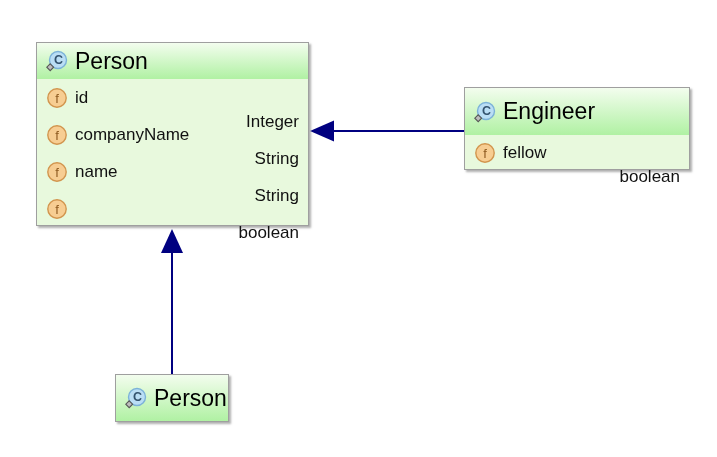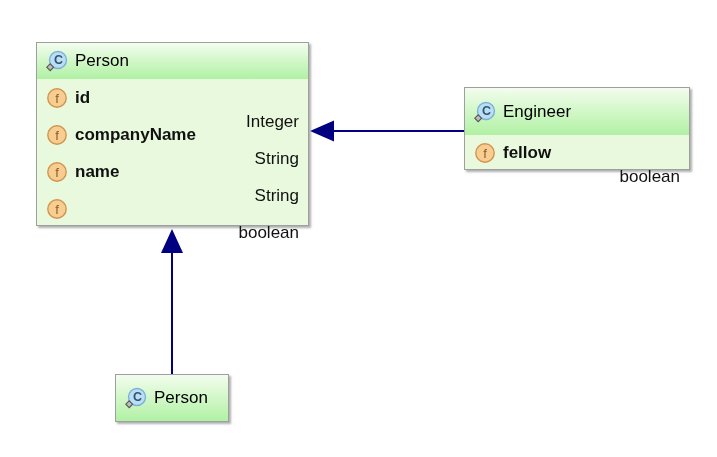--- a/index.html
+++ b/index.html
@@ -22,28 +22,28 @@
     background:var(--body-background,#e8f9dd);
     box-shadow:2px 2px 2px rgba(110,110,110,0.55);
   }
   .uml-header {
     display:flex; align-items:center; gap:7px;
     padding:0 9px;
     background:linear-gradient(to bottom,
       var(--header-gradient-top,#f3fdee),
       var(--header-gradient-bottom,#b0f1a3));
   }
-  .uml-title { font-size:17px; color:#000; white-space:nowrap; }
+  .uml-title { font-size:23px; color:#000; white-space:nowrap; }
 
   .uml-body .field-row {
     display:flex; align-items:center; gap:7px;
     padding:0 9px;
     font-size:17px;
   }
-  .field-name { white-space:nowrap;font-weight:bold; }
+  .field-name { white-space:nowrap; }
   .field-type { margin-left:auto; white-space:nowrap;margin-top:48px; }
 
   .icon { display:inline-flex; flex-shrink:0; width:22px; height:22px; }
   .class-icon circle { fill:var(--class-icon-fill,#badef5); stroke:var(--class-icon-border,#7cb2d8); }
   .field-icon circle { fill:var(--field-icon-fill,#f7cd92); stroke:var(--field-icon-border,#d2954e); }
 
   
   .box-person   { left:36px;  top:42px;  width:273px; height:184px; }
   .box-person .uml-header { height:36px; }
   .box-person .field-row  { height:37px; }

